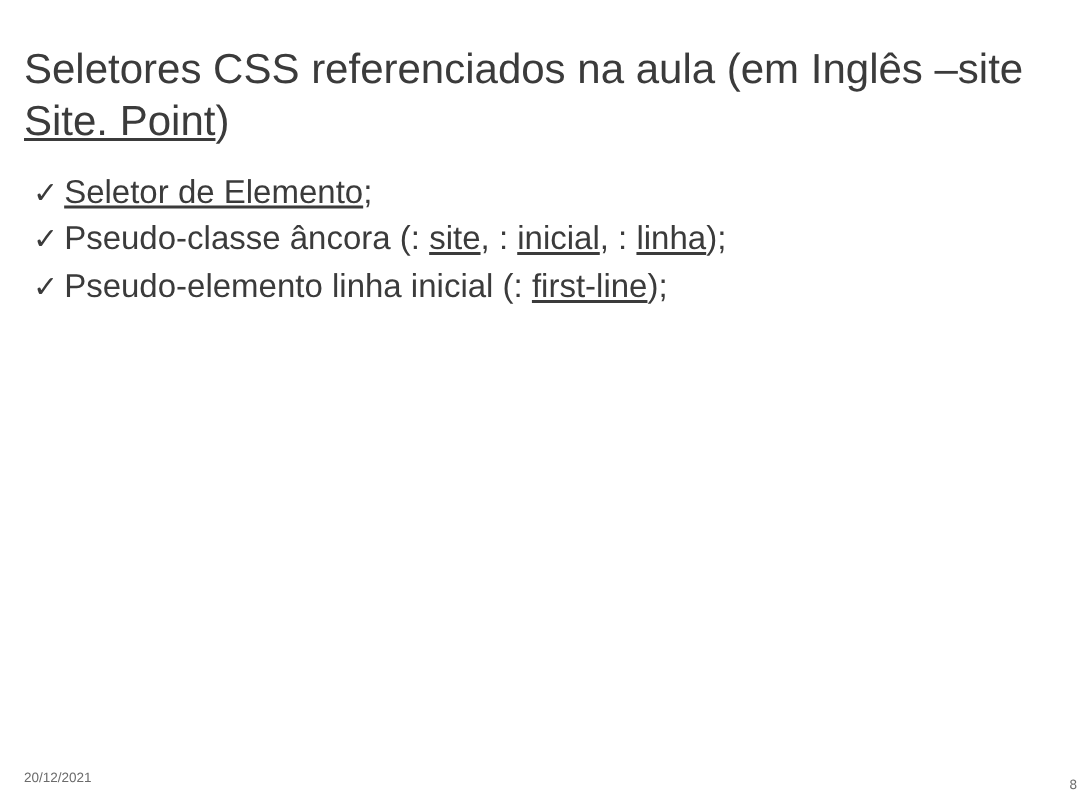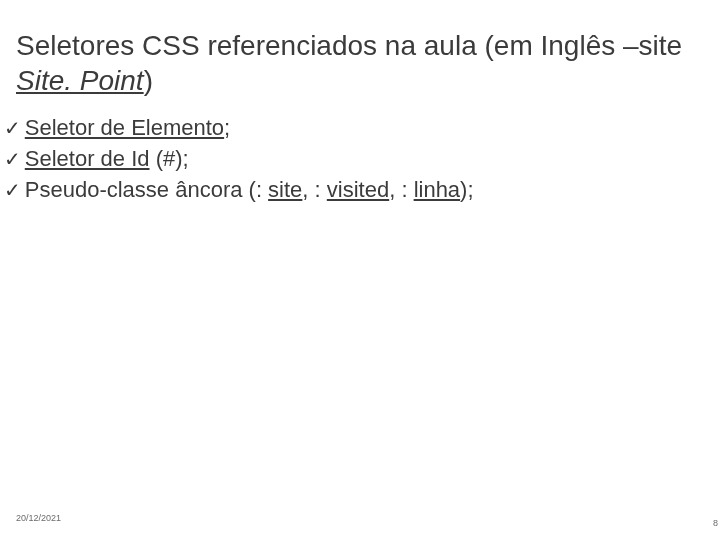--- a/index.html
+++ b/index.html
@@ -14,26 +14,25 @@
     position: absolute;
     top: 28px;
     left: 14px;
     left: 16px;
     font-size: 28px;
     line-height: 1.25;
     width: 680px;
   }
   .heading .link-span {
     text-decoration: underline;
-    font-style: italic;
   }
   .list {
     position: absolute;
     top: 112px;
-    left: 4px;
+    left: 22px;
     width: 680px;
     font-size: 22px;
     line-height: 1.42;
   }
   .list-item {
     display: block;
   }
   .check {
     display: inline-block;
     font-family: "Segoe UI Symbol", "Arial Unicode MS", sans-serif;
@@ -62,21 +61,21 @@
 
 <div class="heading">
   <span>Seletores CSS referenciados na aula (em Inglês –site </span><span class="link-span">Site. Point</span><span>)</span>
 </div>
 
 <div class="list">
   <span class="list-item">
     <span class="check">✓</span><span class="u">Seletor de Elemento</span><span>;</span>
   </span>
   <span class="list-item">
-    <span class="check">✓</span><span class="u">Seletor de Id</span><span> (#);</span>
+    <span class="check">✓</span><span>Pseudo-classe âncora (: </span><span class="u">site</span><span>, : </span><span class="u">inicial</span><span>, : </span><span class="u">linha</span><span>);</span>
   </span>
   <span class="list-item">
-    <span class="check">✓</span><span>Pseudo-classe âncora (: </span><span class="u">site</span><span>, : </span><span class="u">visited</span><span>, : </span><span class="u">linha</span><span>);</span>
+    <span class="check">✓</span><span>Pseudo-elemento linha inicial (: </span><span class="u">first-line</span><span>);</span>
   </span>
 </div>
 
 <div class="footer-date">20/12/2021</div>
 <div class="footer-num">8</div>
 
 </body></html>

